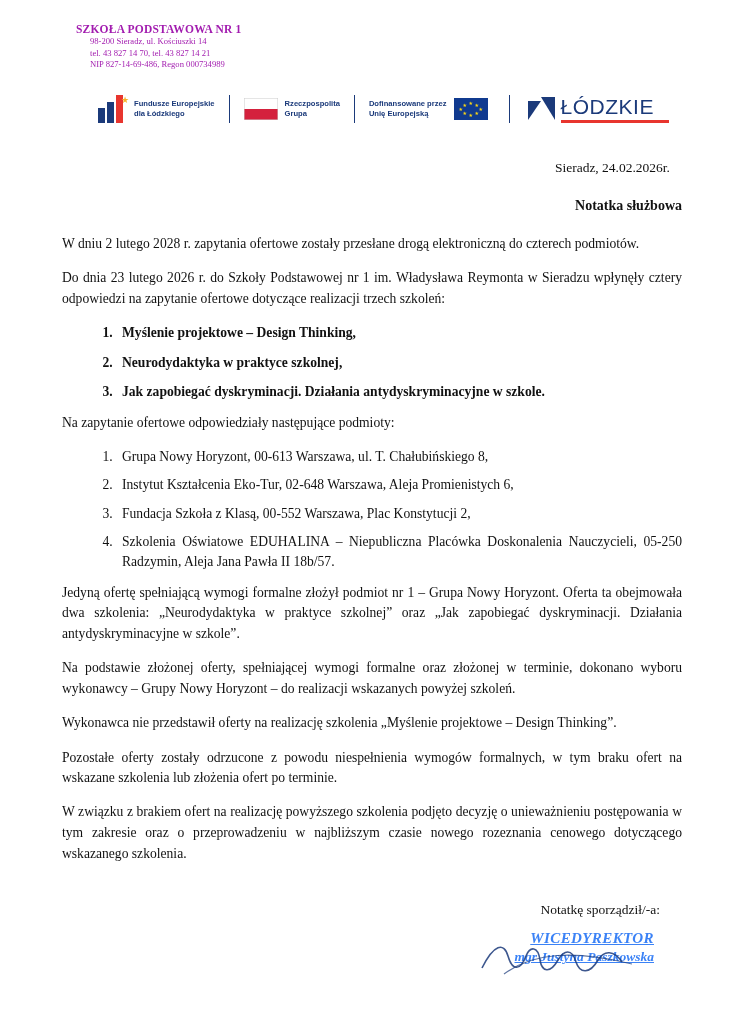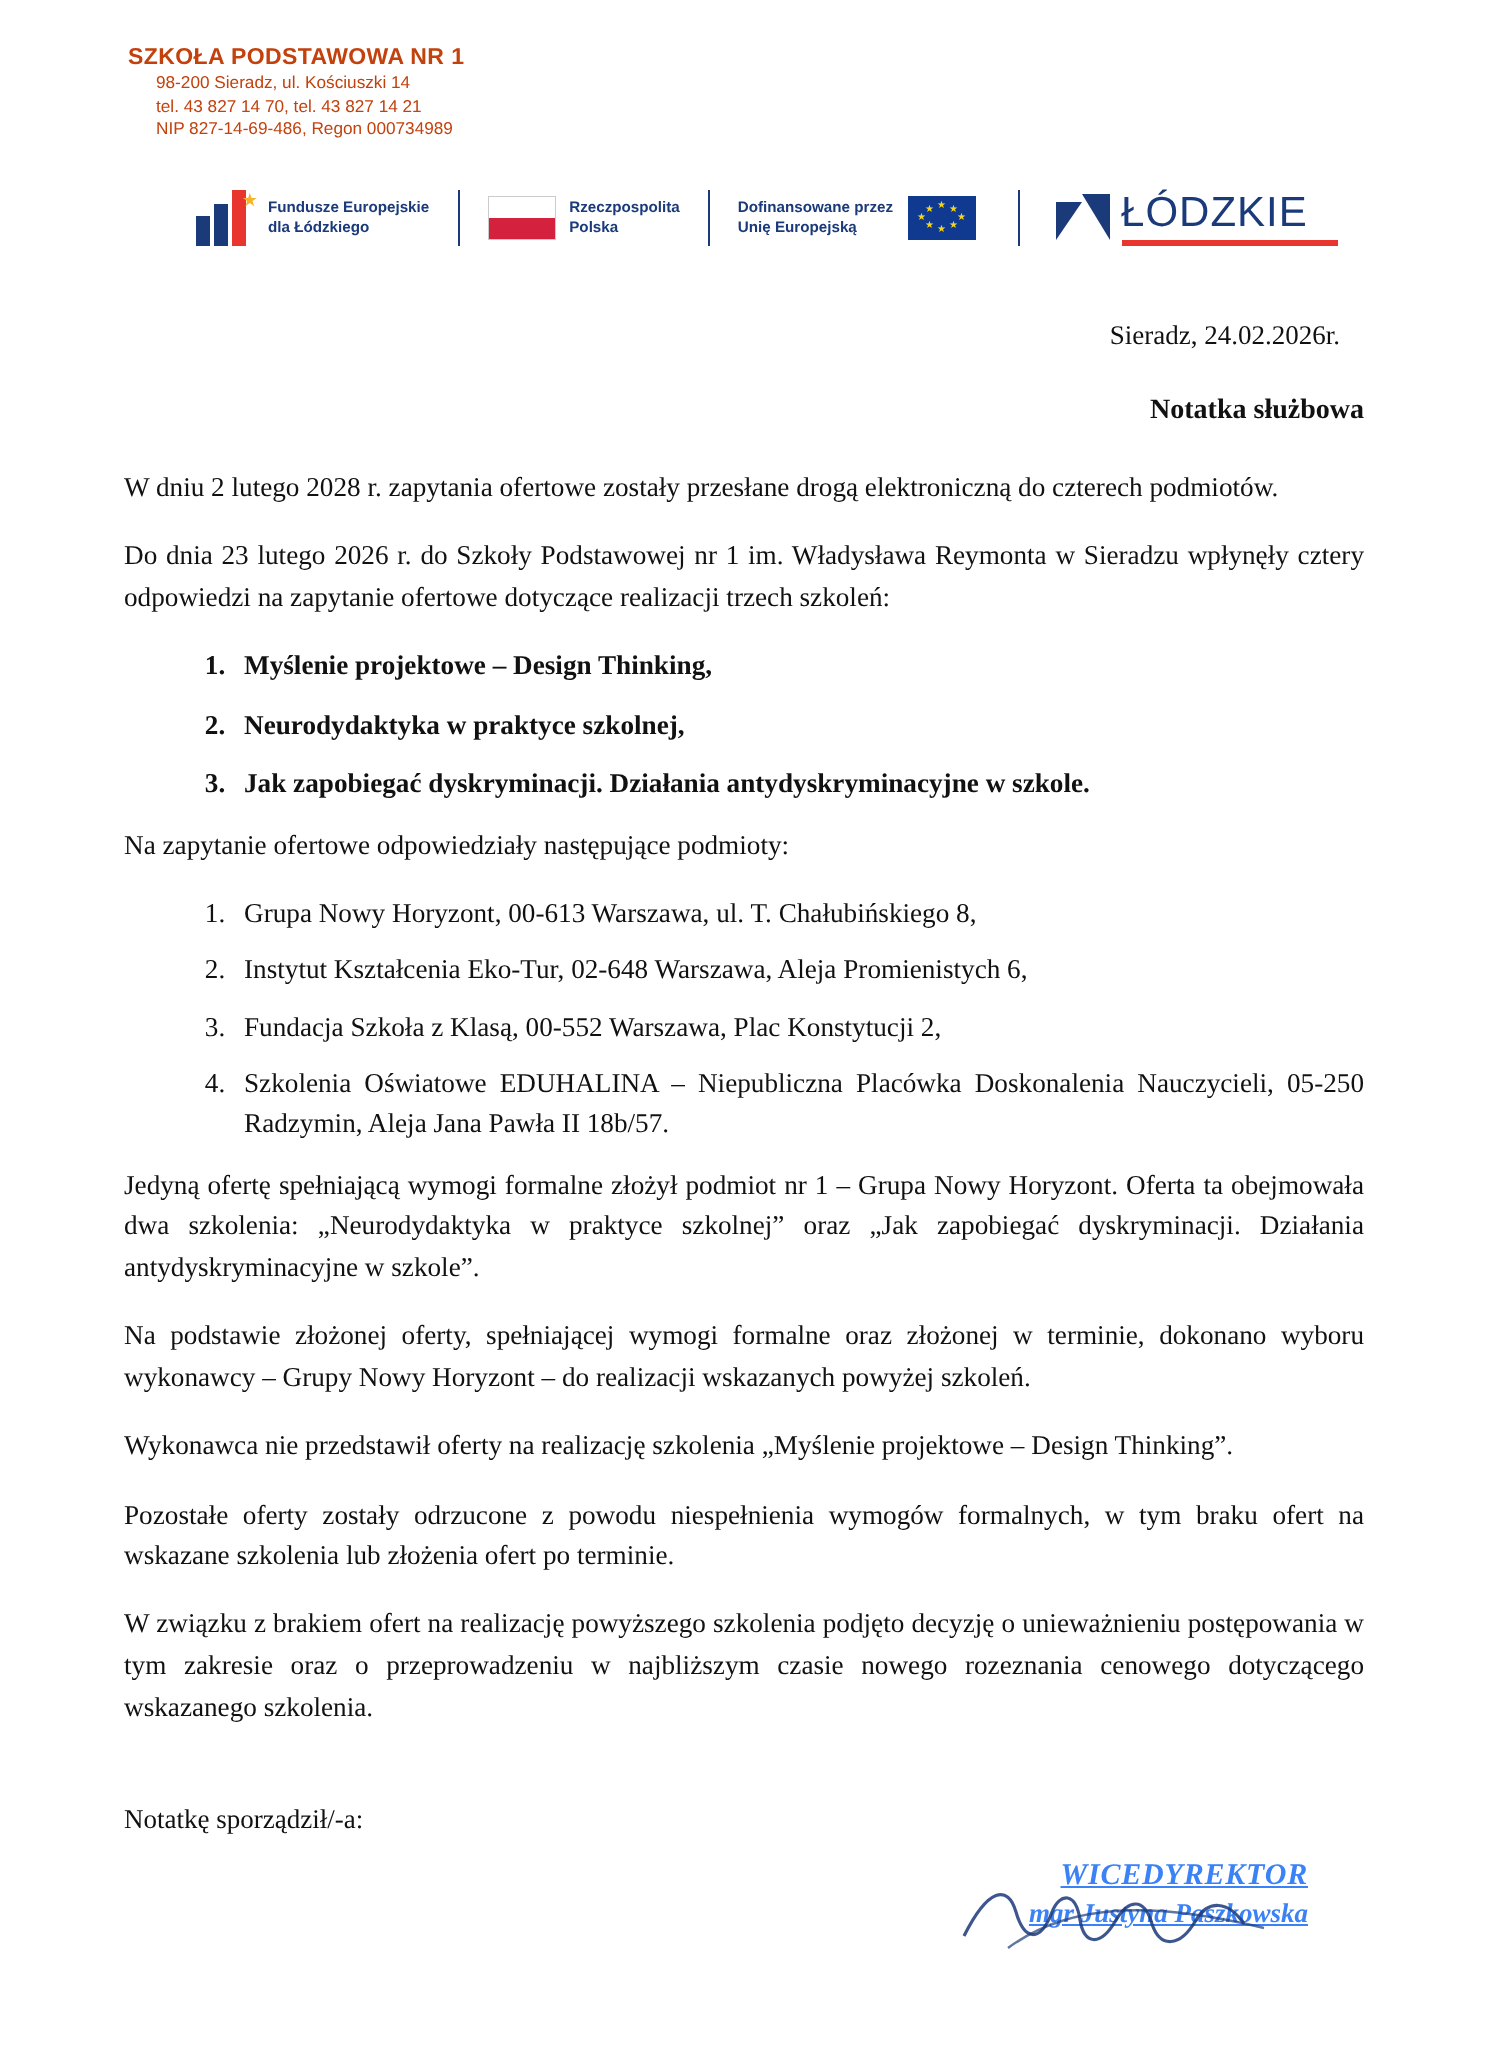--- a/index.html
+++ b/index.html
@@ -18,24 +18,24 @@
   .page {
     position: relative;
     width: 744px;
     height: 1024px;
     box-sizing: border-box;
     padding: 22px 62px 0 62px;
   }
 
   
   .letterhead {
-    color: #c2410c;
-    font-family: Liberation Sans, sans-serif;
+    color: #a21caf;
+    font-family: Liberation Serif, serif;
     line-height: 1.25;
-    margin-left: 2px;
+    margin-left: 14px;
   }
   .lh-line1 {
     font-size: 11.5px;
     font-weight: bold;
     letter-spacing: 0.2px;
   }
   .lh-line2 {
     font-size: 11px;
     font-weight: bold;
     font-style: italic;
@@ -189,21 +189,21 @@
   ol.bidders {
     margin: 12px 0 0 0;
     padding-left: 54px;
     font-size: 13.6px;
     line-height: 1.5;
     text-align: justify;
   }
   ol.bidders li { margin-bottom: 8px; padding-left: 6px; }
 
   .signature-intro {
-    text-align: left;
+    text-align: right;
     font-size: 13.5px;
     margin-top: 38px;
     margin-right: 22px;
   }
   .sign-block {
     position: relative;
     text-align: right;
     margin-top: 12px;
     margin-right: 28px;
     color: #3b82f6;
@@ -258,21 +258,21 @@
         <div>dla Łódzkiego</div>
       </div>
     </div>
 
     <div class="sep-bar"></div>
 
     <div class="logo-block">
       <div class="pl-flag"></div>
       <div class="logo-text">
         <div>Rzeczpospolita</div>
-        <div>Polska</div>
+        <div>Grupa</div>
       </div>
     </div>
 
     <div class="sep-bar"></div>
 
     <div class="logo-block">
       <div class="logo-text" style="margin-right:7px">
         <div>Dofinansowane przez</div>
         <div>Unię Europejską</div>
       </div>

